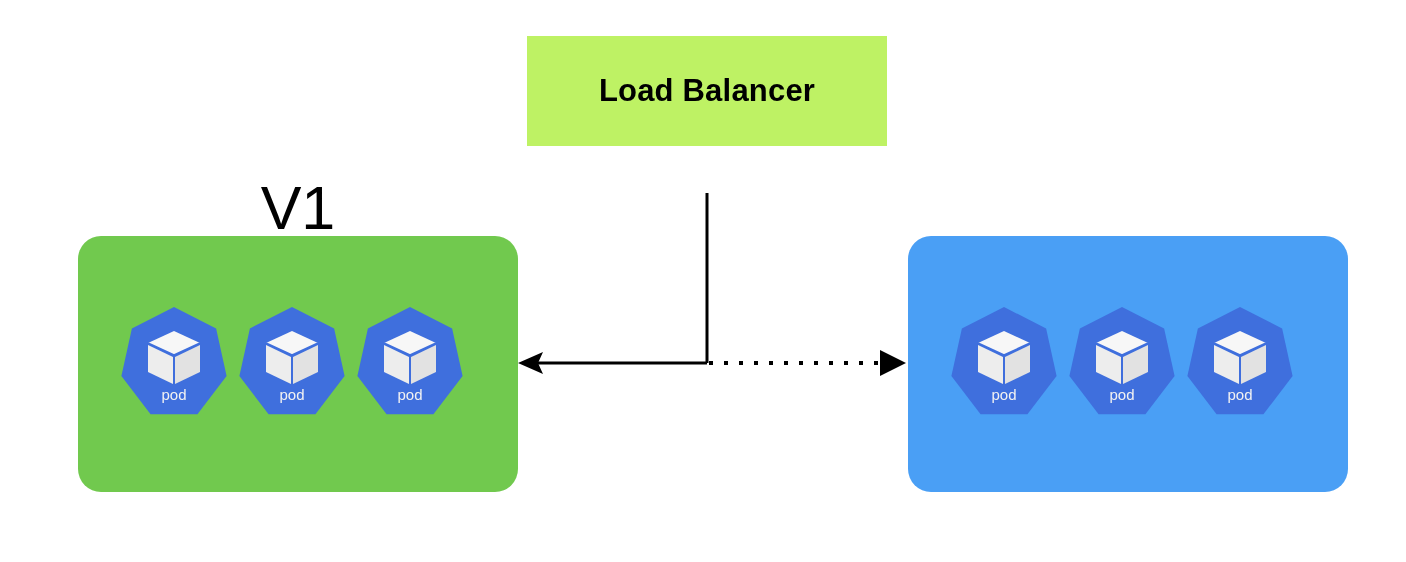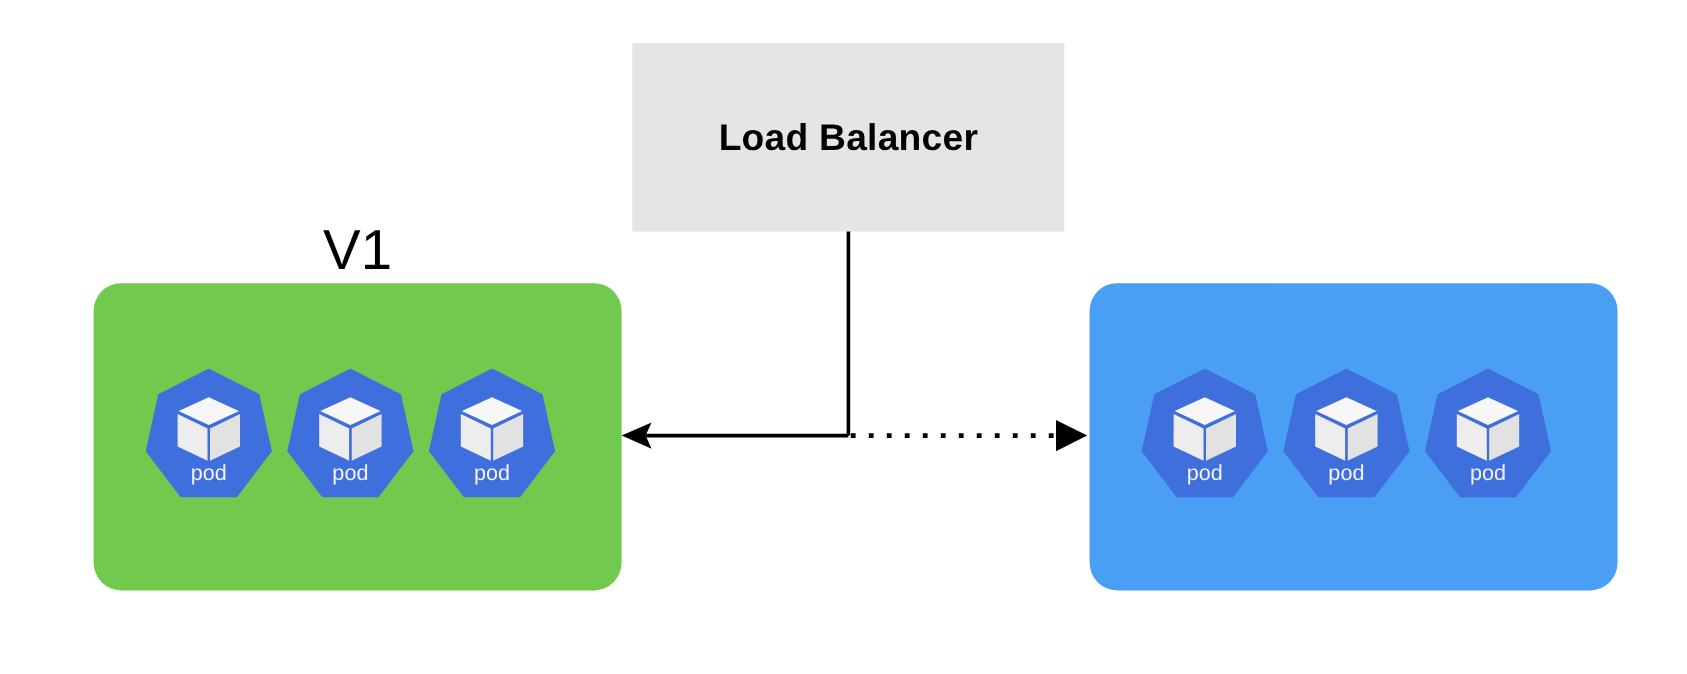--- a/index.html
+++ b/index.html
@@ -17,22 +17,22 @@
     background: #ffffff;
     overflow: hidden;
   }
 
   
   .lb-box {
     position: absolute;
     left: 527px;
     top: 36px;
     width: 360px;
-    height: 157px;
-    background: #e5e5e5;
+    height: 110px;
+    background: #bef264;
     display: flex;
     align-items: center;
     justify-content: center;
   }
   .lb-label {
     font-size: 31px;
     font-weight: bold;
     color: #000000;
     letter-spacing: 0.2px;
     white-space: nowrap;
@@ -55,21 +55,21 @@
     top: 236px;
     width: 440px;
     height: 256px;
     background: #4a9ff5;
   }
   .group-title {
     position: absolute;
     top: 182px;
     width: 440px;
     text-align: center;
-    font-size: 47px;
+    font-size: 61px;
     font-weight: normal;
     color: #000000;
     line-height: 52px;
   }
   .group-title.v1 { left: 78px; }
   .group-title.v2 { left: 908px; }
 
   
   .pod-row {
     position: absolute;
@@ -110,21 +110,21 @@
     transform: translateX(-50%);
     width: 58px;
     height: 58px;
   }
   .pod .pod-label {
     position: absolute;
     left: 0;
     right: 0;
     top: 79px;
     text-align: center;
-    font-size: 18px;
+    font-size: 15px;
     color: #f2f2f2;
     line-height: 17px;
   }
 
   
   .connector-svg {
     position: absolute;
     left: 0;
     top: 0;
     width: 1406px;

